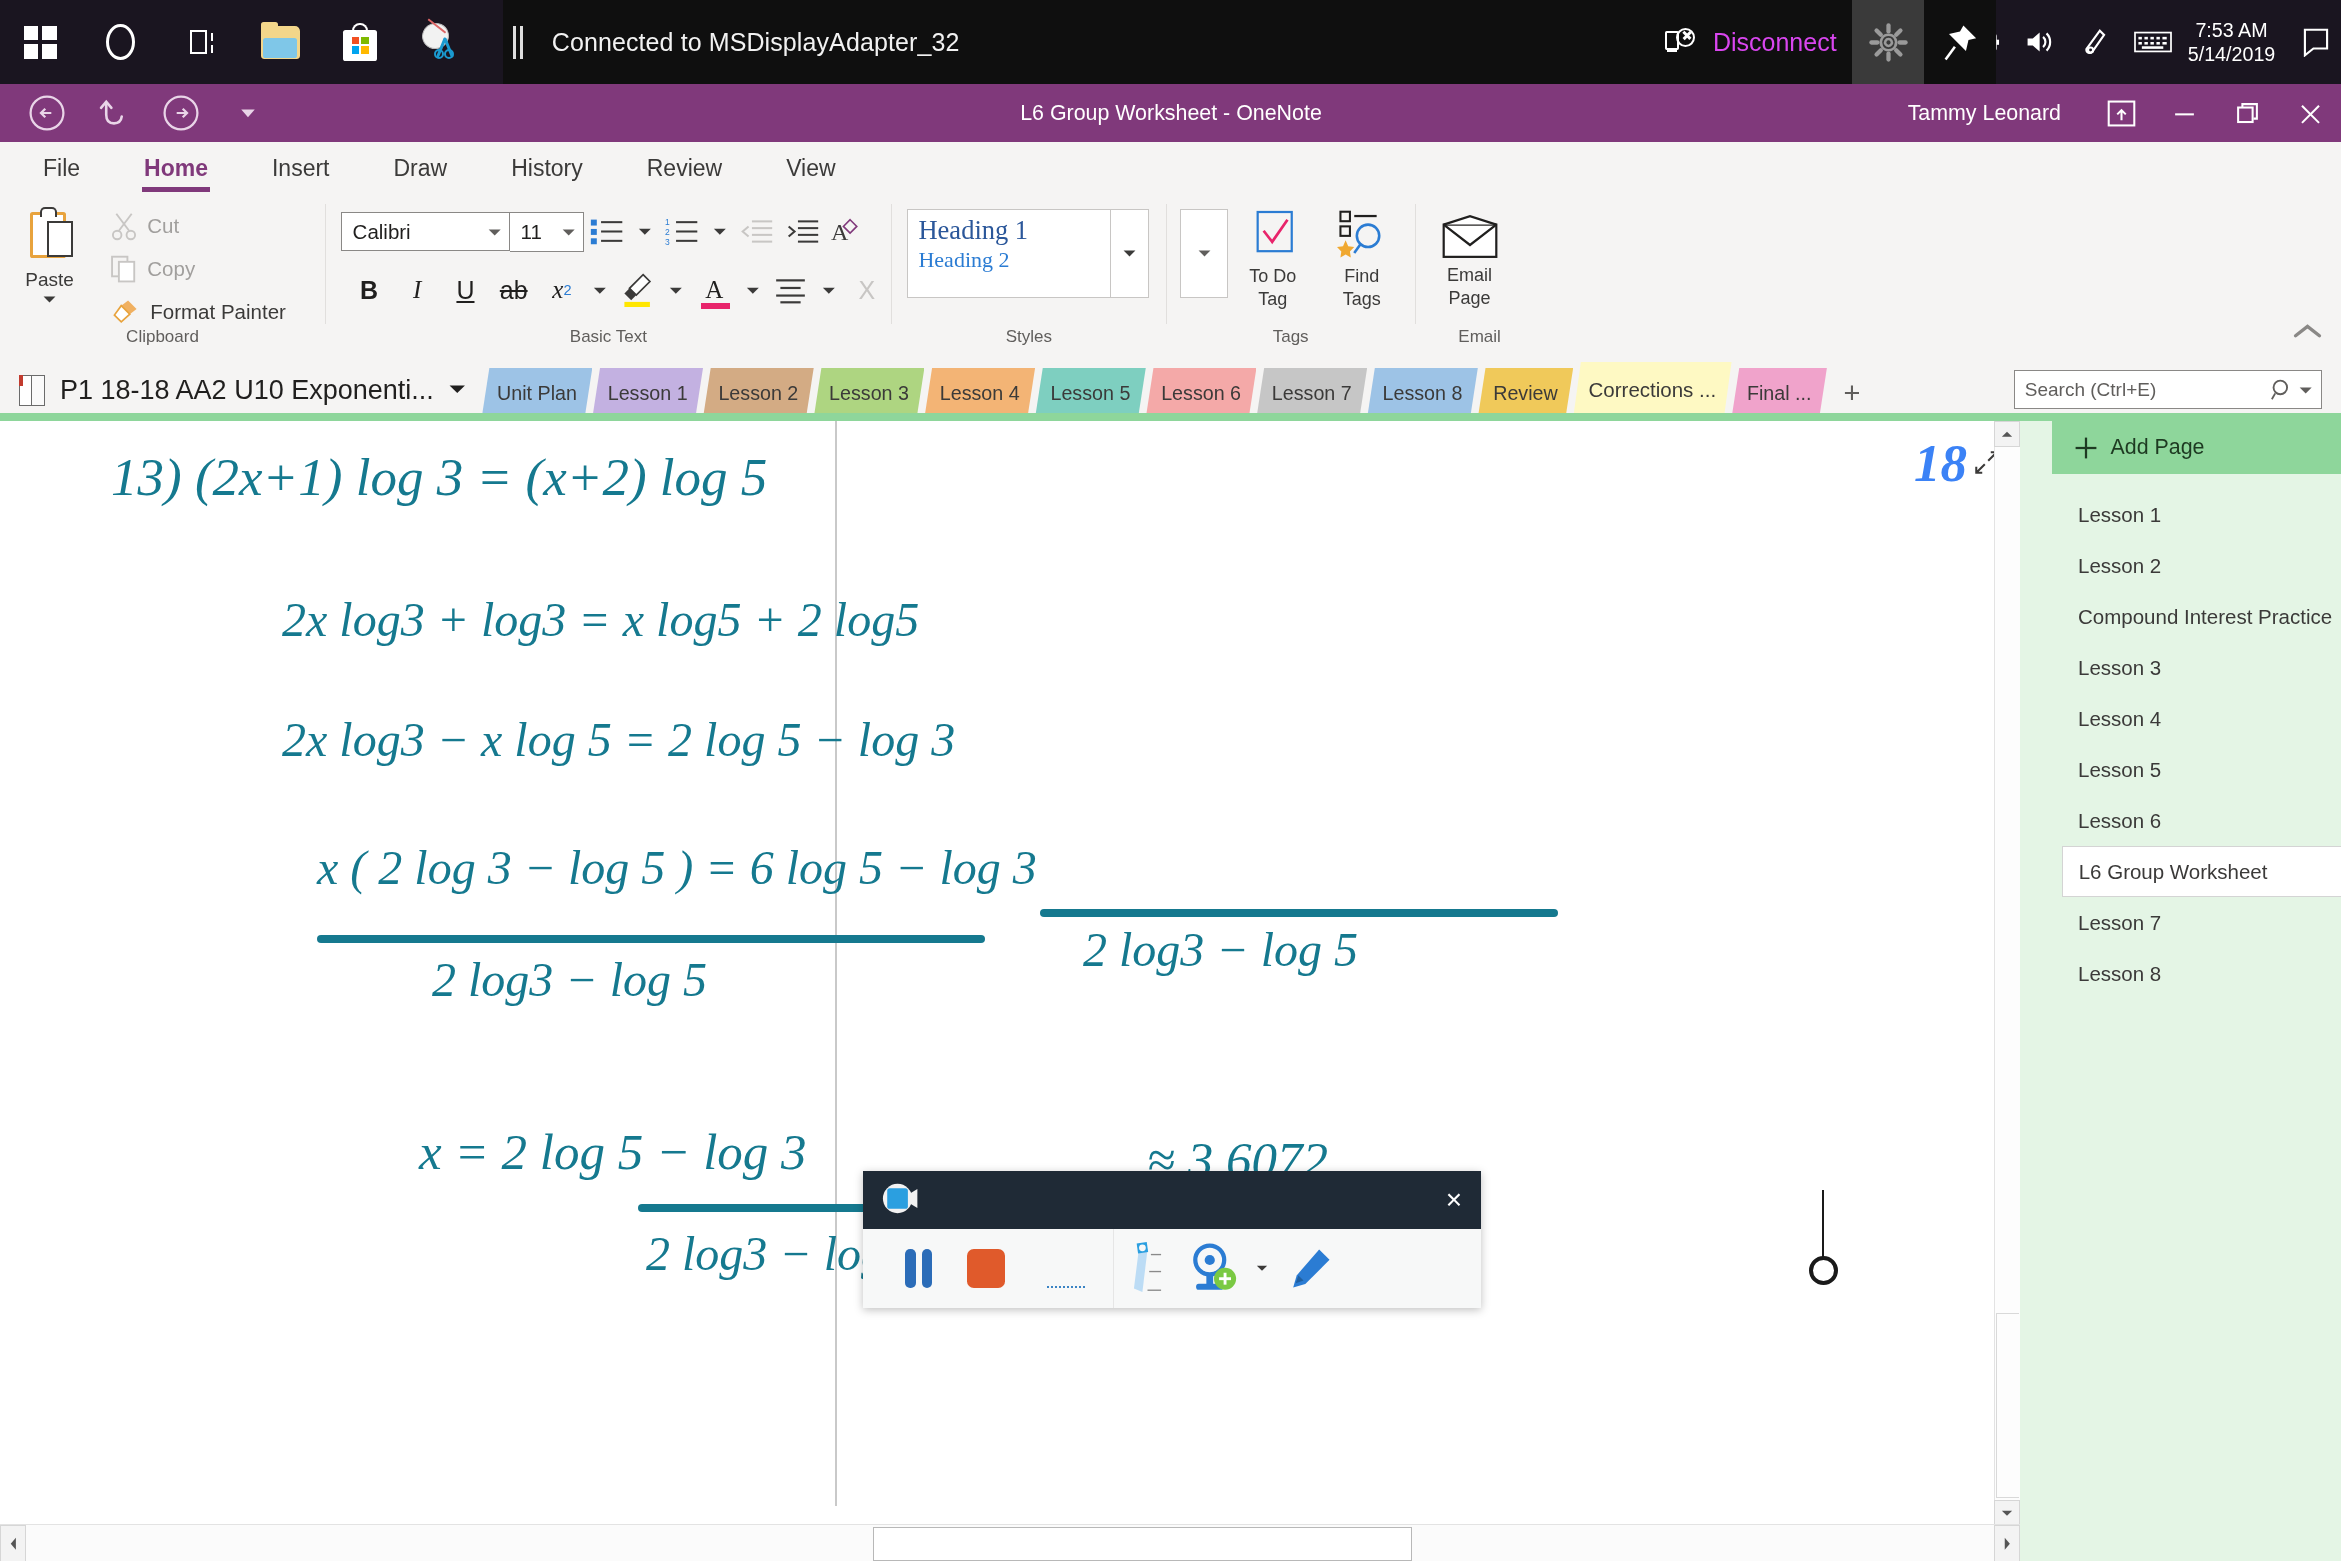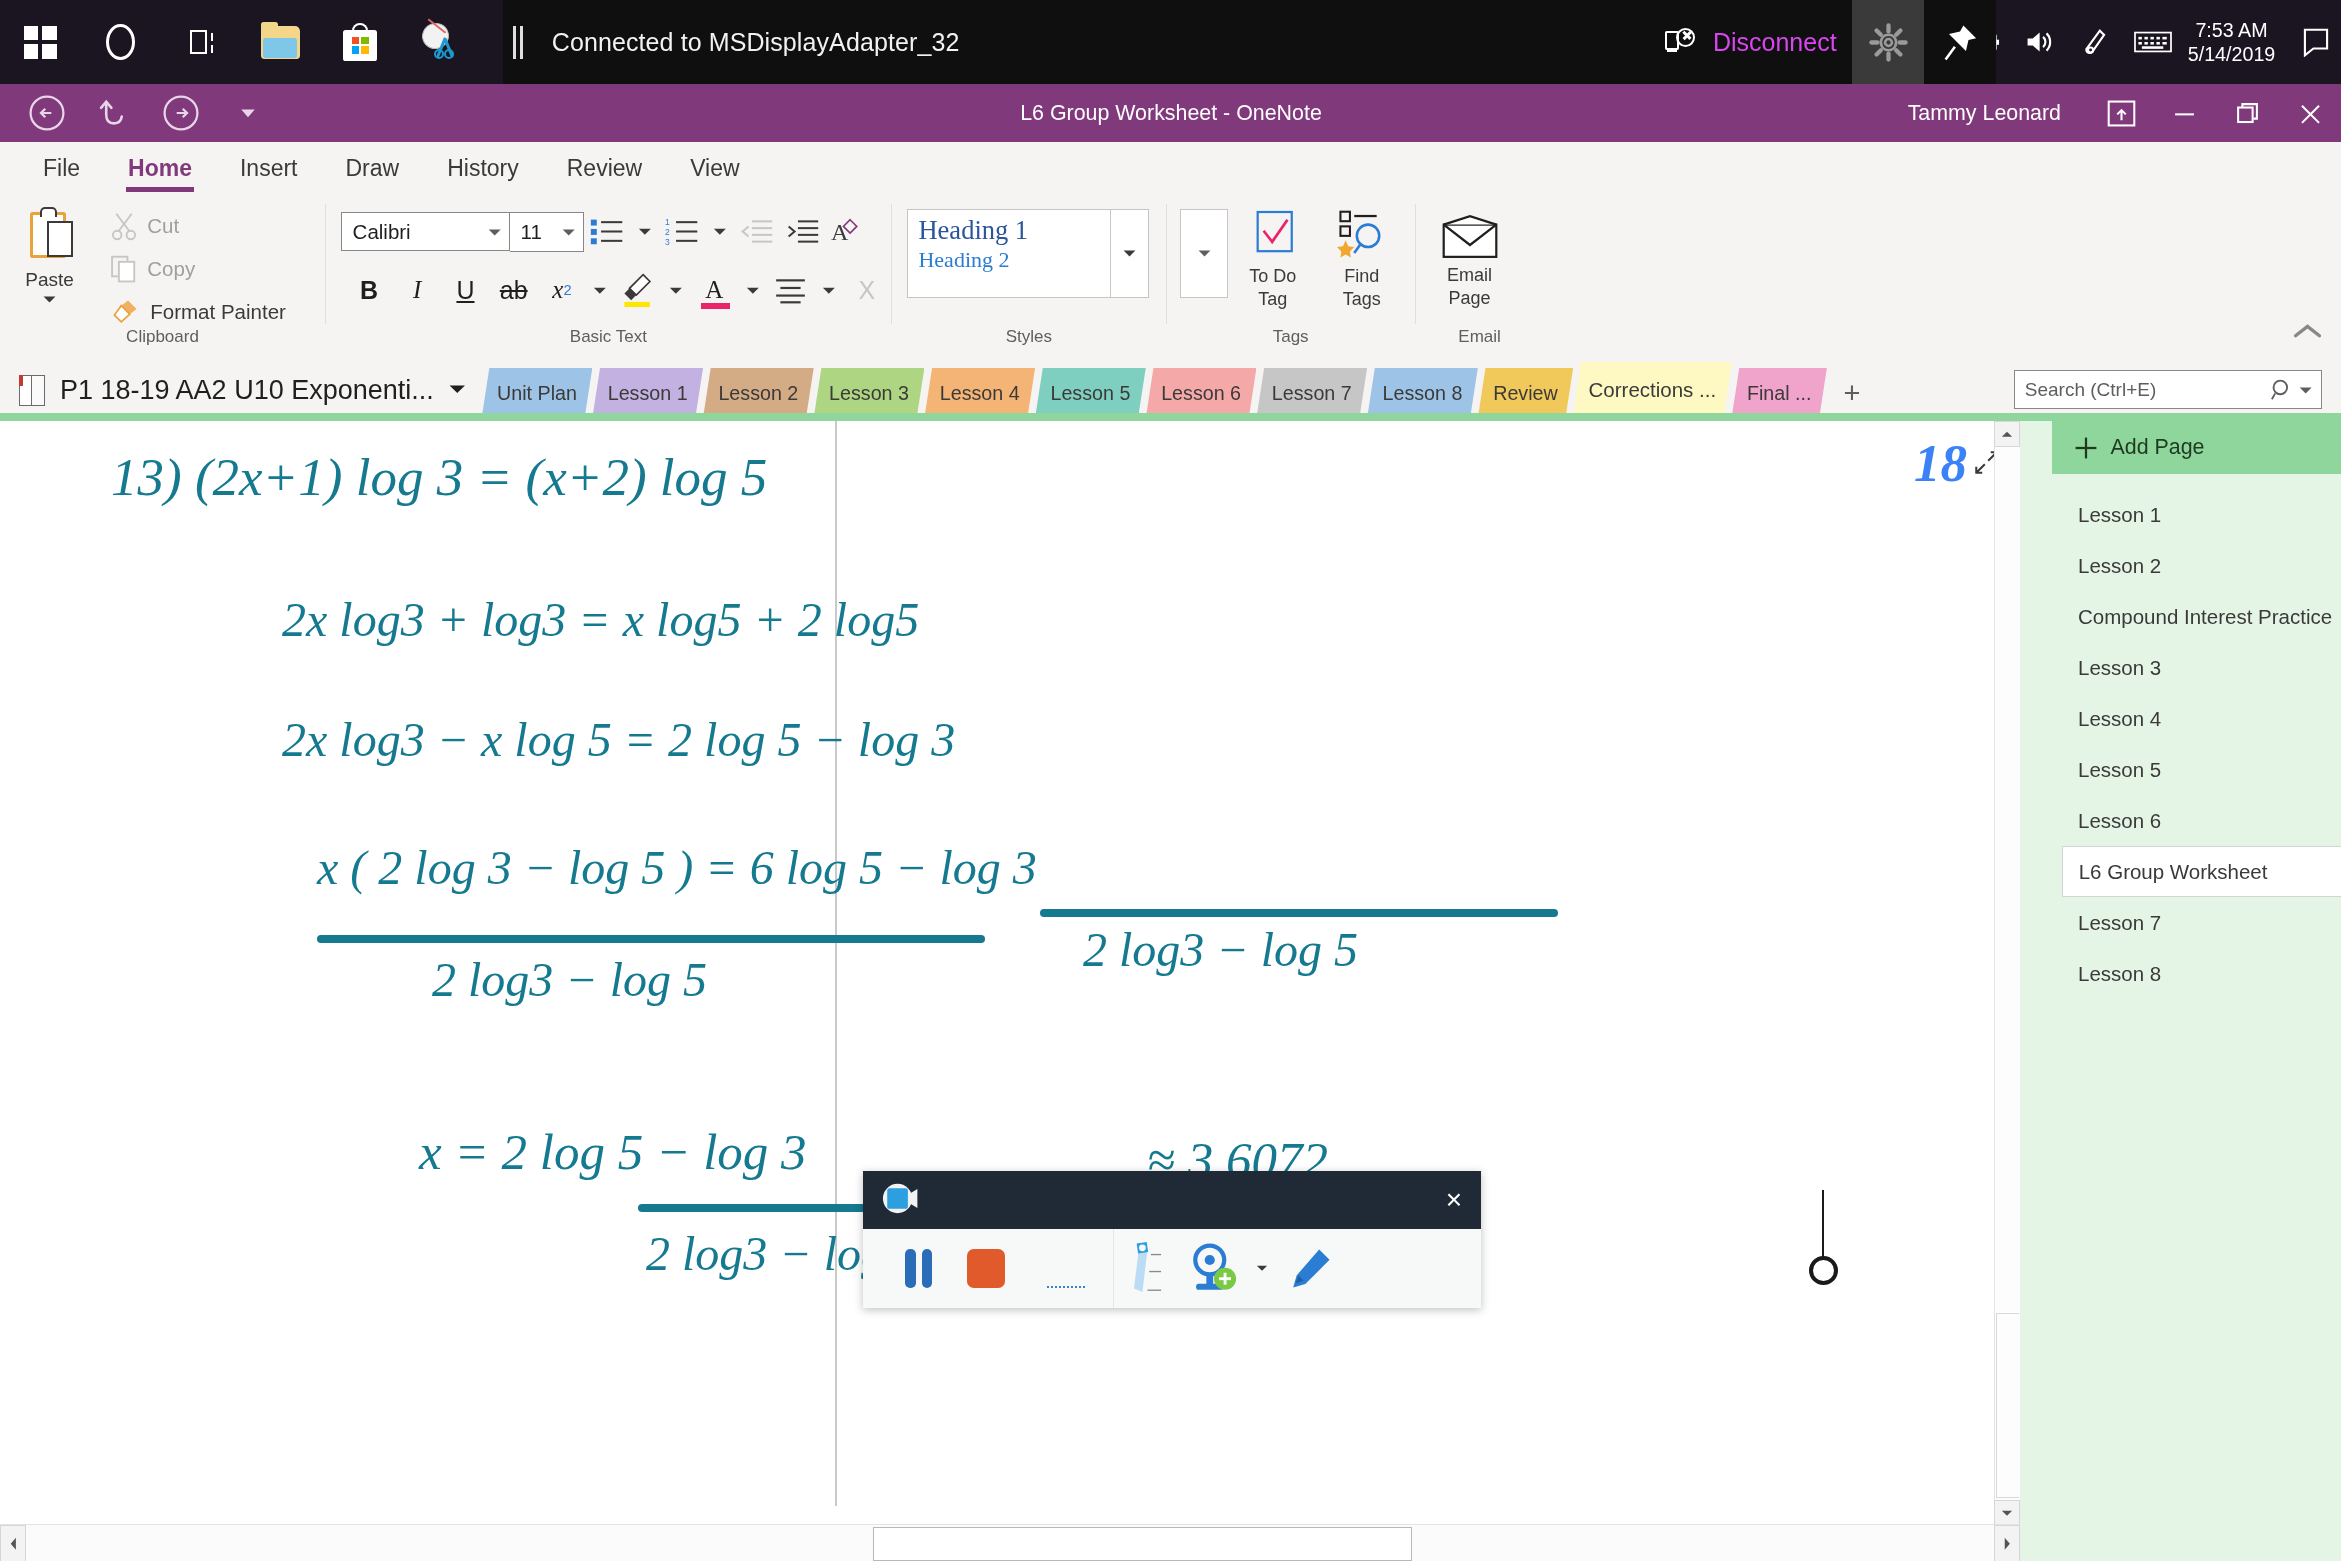--- a/index.html
+++ b/index.html
@@ -90,21 +90,21 @@
     color:#ffffff; font-size:21.4px;
   }
   .qat { display:flex; align-items:center; padding-left:24px; gap:22px; position:relative; z-index:3; }
   .qat-btn { width:45px; height:45px; display:flex; align-items:center; justify-content:center; }
   .title-right { position:absolute; right:0; top:0; height:58px; display:flex; align-items:center; z-index:3; }
   .user-name { color:#fff; font-size:21.4px; margin-right:29px; }
   .tr-btn { width:63px; height:58px; display:flex; align-items:center; justify-content:center; }
 
   
   .ribbon { position:absolute; left:0; top:142px; width:2342px; height:214px; background:#f5f4f3; }
-  .ribbon-tabs { display:flex; align-items:flex-end; height:53px; padding-left:19px; gap:0; }
+  .ribbon-tabs { display:flex; align-items:flex-end; height:53px; padding-left:19px; gap:16px; }
   .rtab { padding:0 24px; height:53px; display:flex; align-items:center; font-size:23px; color:#3b3a39; position:relative; }
   .rtab.active { color:#80397b; font-weight:bold;text-align:center; }
   .rtab.active::after { content:""; position:absolute; left:22px; right:22px; bottom:3.4px; height:5.1px; background:#80397b; }
   .ribbon-body { position:relative; height:161px; display:flex; align-items:flex-start; }
   .rgroup { height:154px; position:relative; display:flex; flex-direction:column; }
   .rgroup-label { position:absolute; bottom:1.7px; width:100%; text-align:center; font-size:17px; color:#605e5c; }
   .rgroup-sep { width:0.9px; height:120px; background:#e1dfdd; margin-top:8.6px; }
 
   .paste-btn { width:99px; display:flex; flex-direction:column; align-items:center; padding-top:12px; }
   .paste-ico { width:50px; height:55px; position:relative; }
@@ -689,21 +689,21 @@
     </div>
   </div>
 
   <div class="navbar">
     <div class="nb-title">
       <div class="nb-ico">
           <div class="c1"></div>
           <div class="c2"></div>
           <div class="c3"></div>
         </div>
-      <div class="nb-name">P1 18-19 AA2 U10 Exponenti...</div>
+      <div class="nb-name">P1 18-18 AA2 U10 Exponenti...</div>
       <div class="nb-caret">
         <svg width="20.5" height="13.7" viewBox="0 0 24 16">
             <path d="M3 4 h18 l-9 9 z" fill="#201f1e"></path>
           </svg>
       </div>
     </div>
     <div class="sect-tabs">
       <div class="sect-tab" style="background:#9dc3e6;">Unit Plan</div>
       <div class="sect-tab" style="background:#c3b1e1;">Lesson 1</div>
       <div class="sect-tab" style="background:#d3ab84;">Lesson 2</div>

